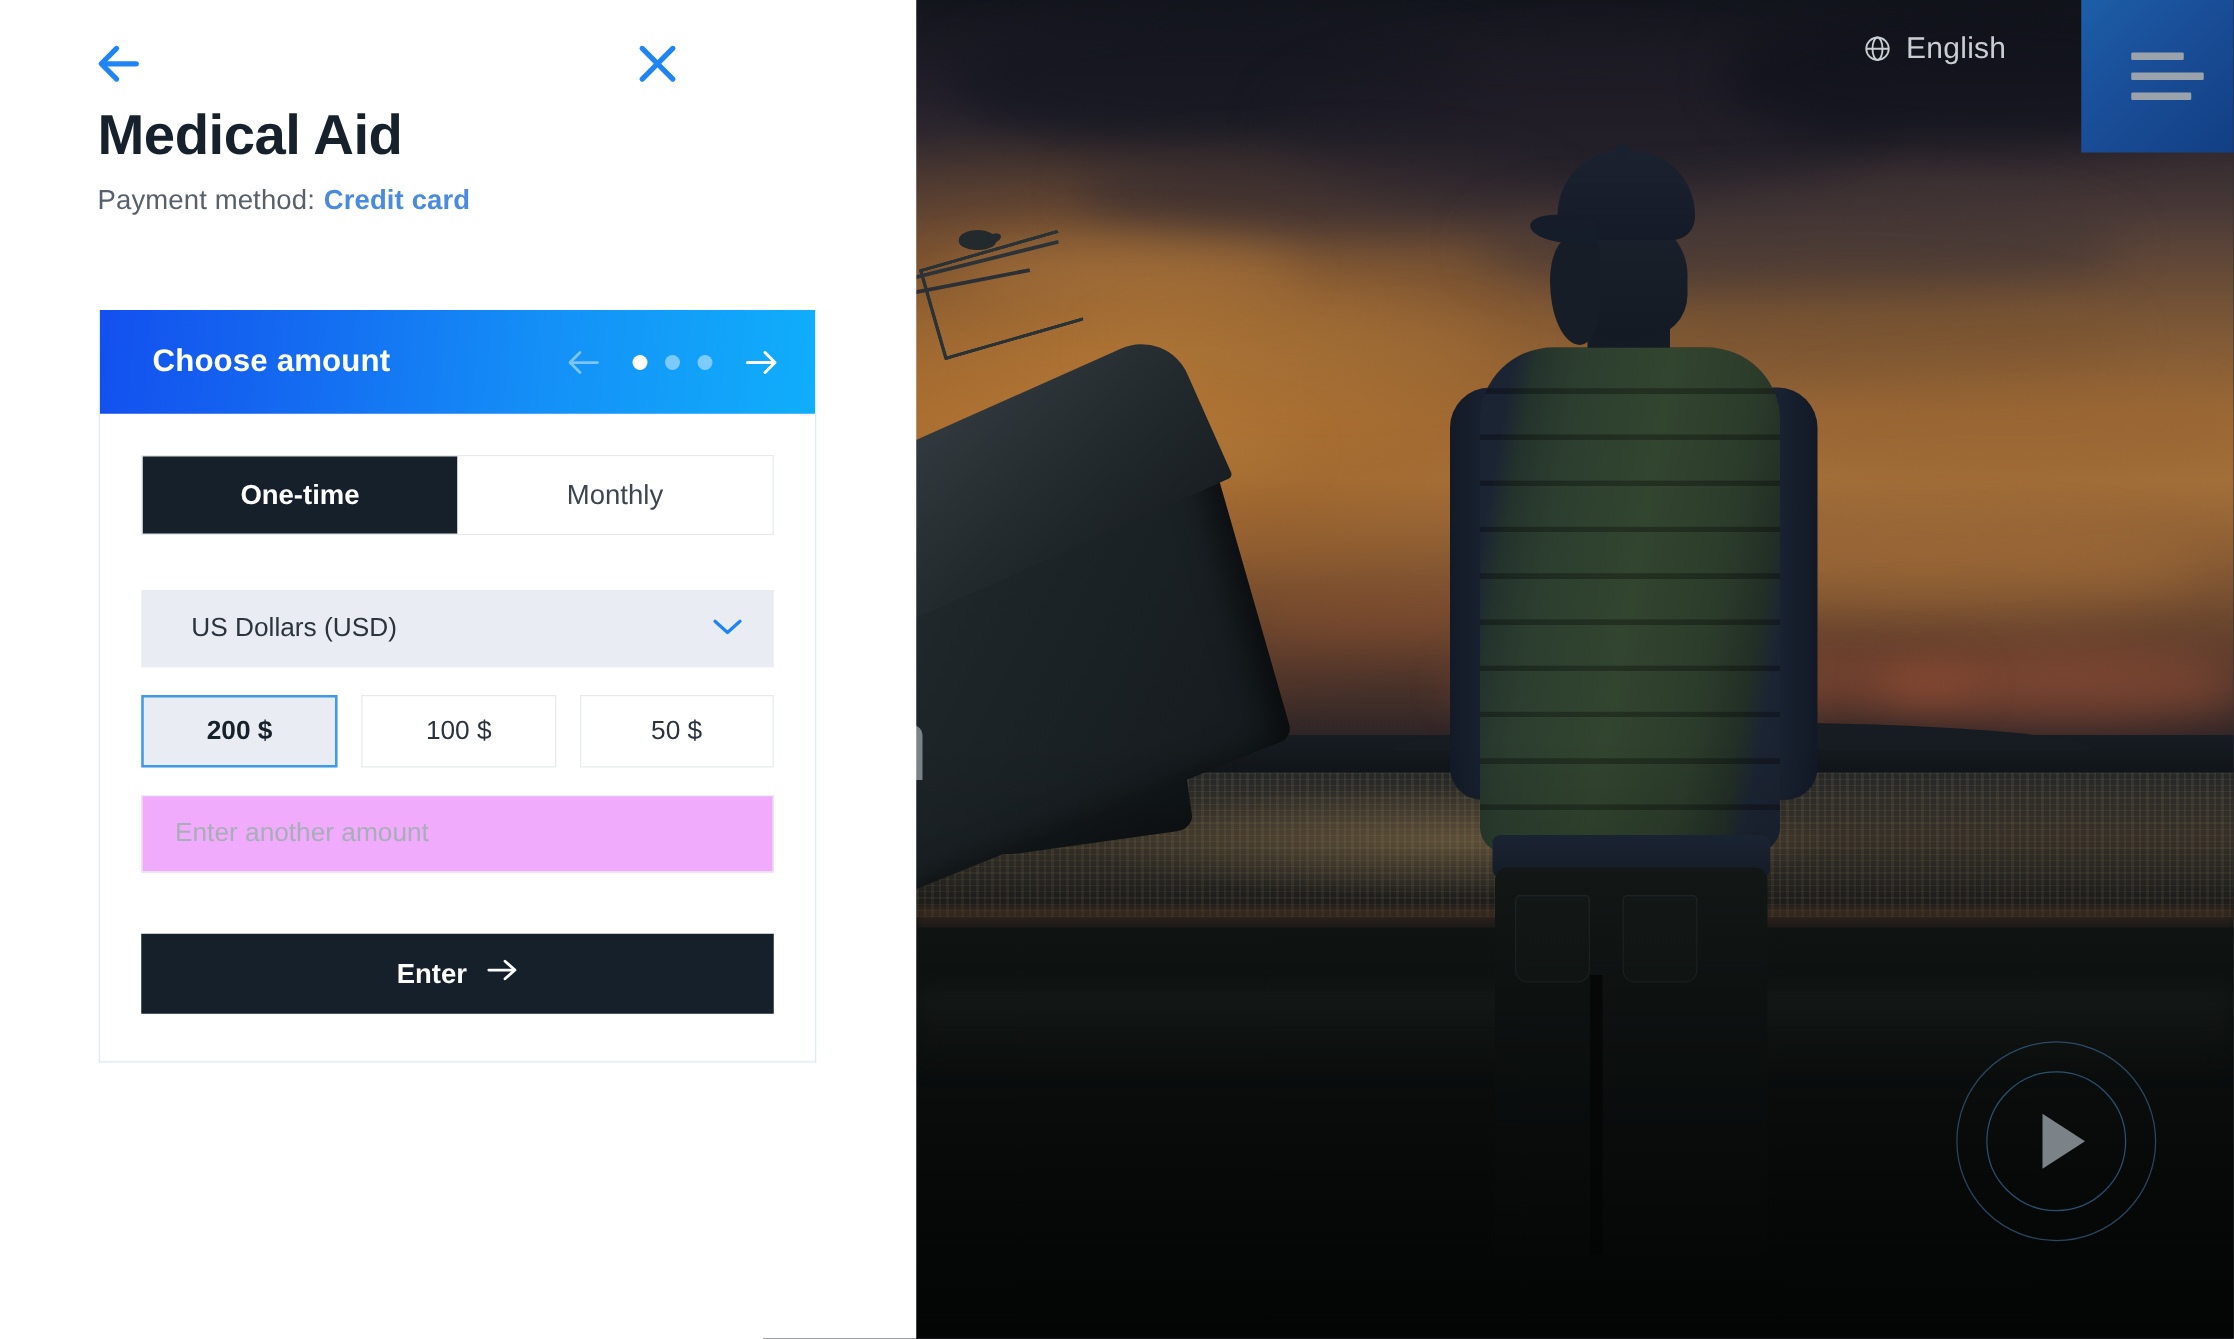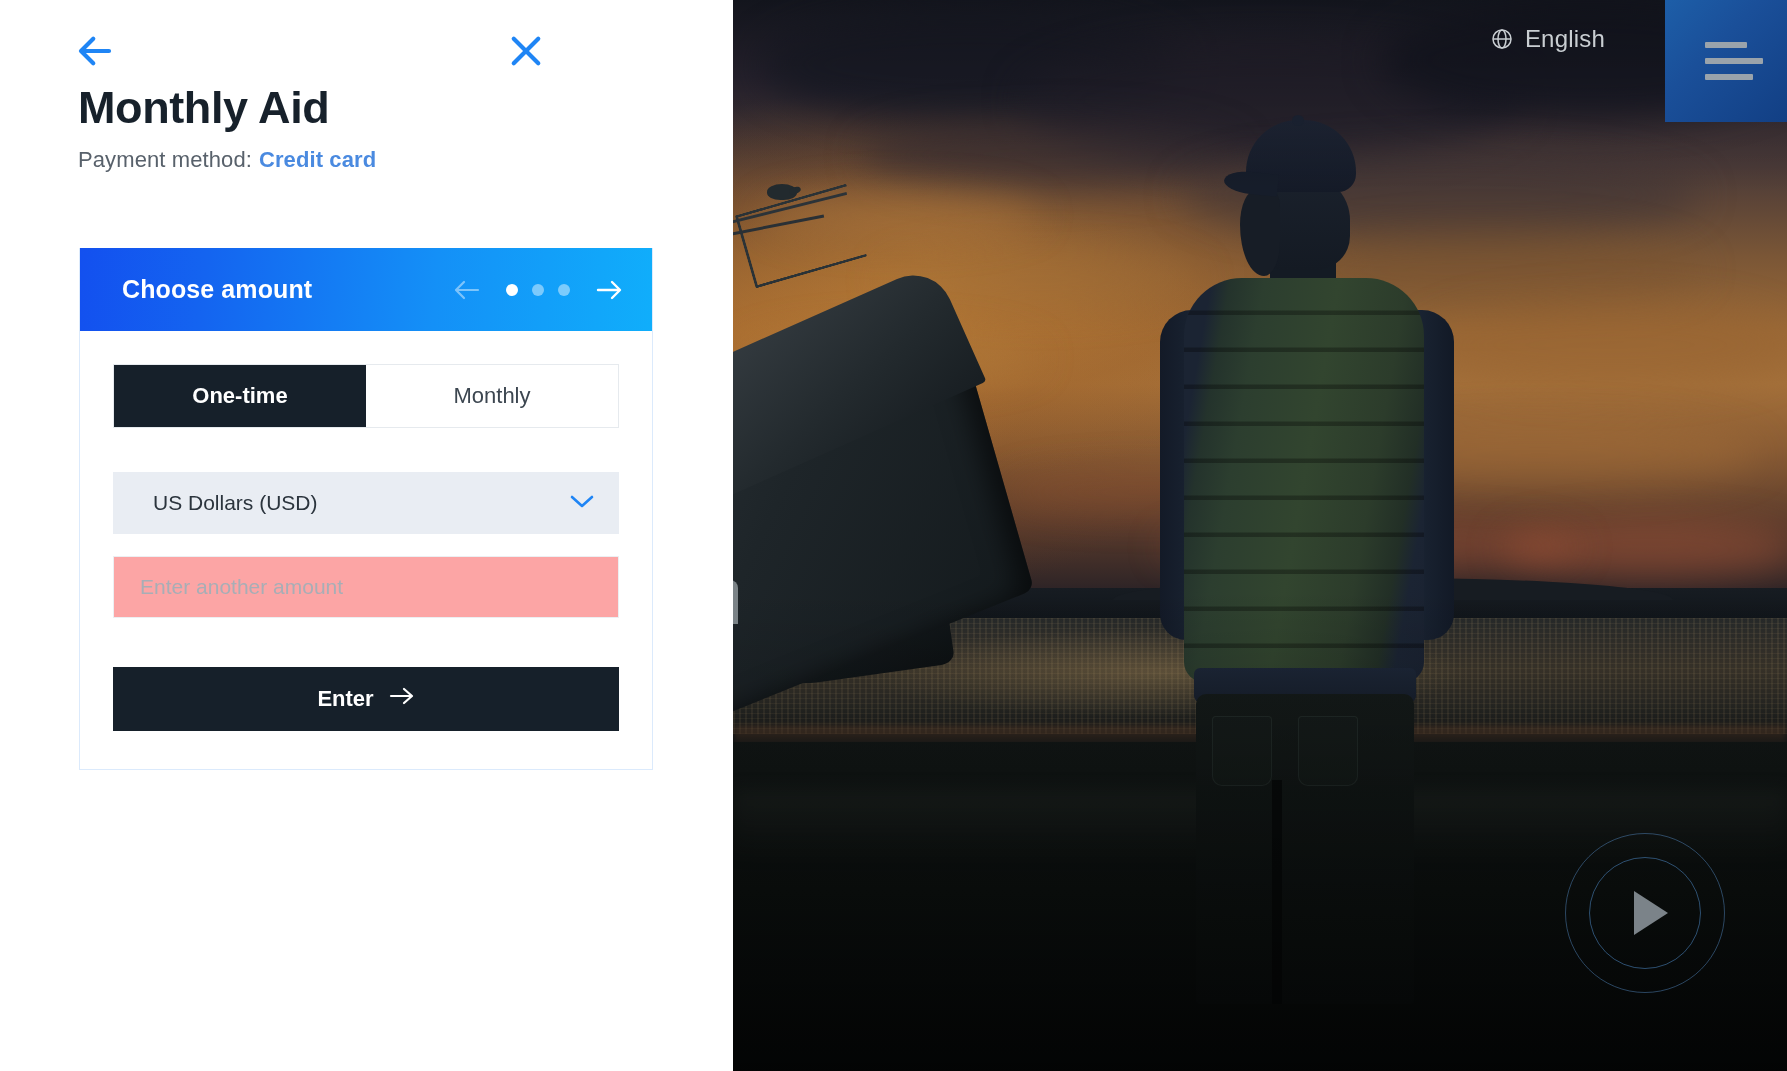--- a/index.html
+++ b/index.html
@@ -556,21 +556,21 @@
     background: #e9edf3;
     border: 2px solid #3d9ae8;
     font-weight: bold;
     color: #17212b;
   }
 
   .amt-input {
     margin-top: 22px;
     width: 100%;
     height: 62px;
-    background: #fca5a5;
+    background: #f0abfc;
     border: 1px solid #eceff2;
     padding: 0 26px;
     font-size: 21px;
     color: #2b343d;
     font-family: inherit;
     outline: none;
   }
   .amt-input::placeholder { color: #a7aeb6; }
 
   .next-btn {
@@ -695,21 +695,21 @@
     </div>
 
     <div class="icon-close">
       <svg viewBox="0 0 24 24" fill="none" stroke="#1f85f5" stroke-width="2.4" stroke-linecap="round" width="42" height="42">
         <line x1="5" y1="5" x2="19" y2="19"></line>
         <line x1="19" y1="5" x2="5" y2="19"></line>
       </svg>
     </div>
 
     <div class="panel-top">
-      <div class="panel-title">Monthly Aid</div>
+      <div class="panel-title">Medical Aid</div>
       <div class="panel-sub">
         <span>Payment method:</span><span class="pm-value">Credit card</span>
       </div>
     </div>
 
     <div class="card">
 
       <div class="card-head">
         <div class="card-head-title">Choose amount</div>
         <div class="card-nav">
@@ -742,20 +742,25 @@
 
         <div class="select-row">
           <span class="select-value">US Dollars (USD)</span>
           <span>
             <svg class="chev" viewBox="0 0 26 16" fill="none" stroke="#1f85f5" stroke-width="2.6" stroke-linecap="round" stroke-linejoin="round">
               <polyline points="3,4 13,13 23,4"></polyline>
             </svg>
           </span>
         </div>
 
+        <div class="amounts">
+          <button class="amt selected">200 $</button>
+          <button class="amt">100 $</button>
+          <button class="amt">50 $</button>
+        </div>
 
         <input class="amt-input" type="text" placeholder="Enter another amount" style="">
 
         <button class="next-btn">
           <span>Enter</span>
           <span>
             <svg class="next-arrow" viewBox="0 0 26 20" fill="none" stroke="#ffffff" stroke-width="2.2" stroke-linecap="round" stroke-linejoin="round">
               <line x1="2" y1="10" x2="22" y2="10"></line>
               <polyline points="15,3 23,10 15,17"></polyline>
             </svg>

